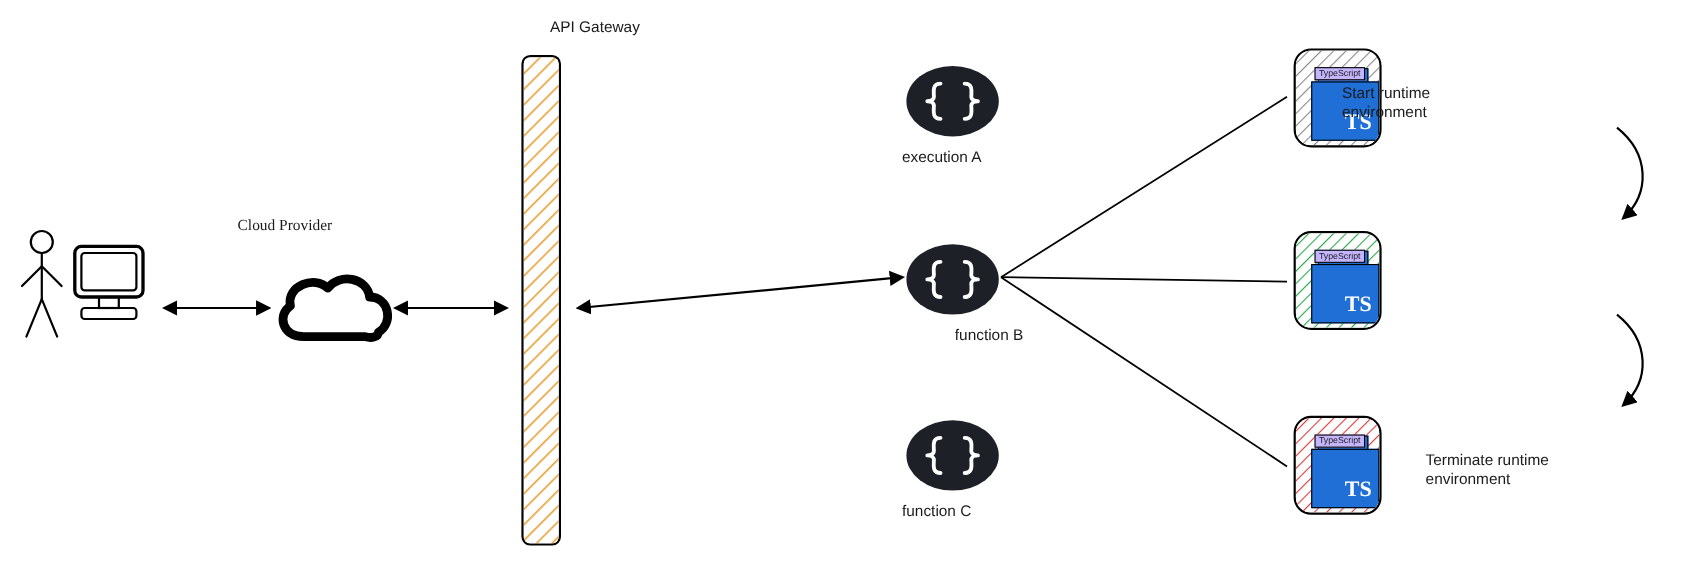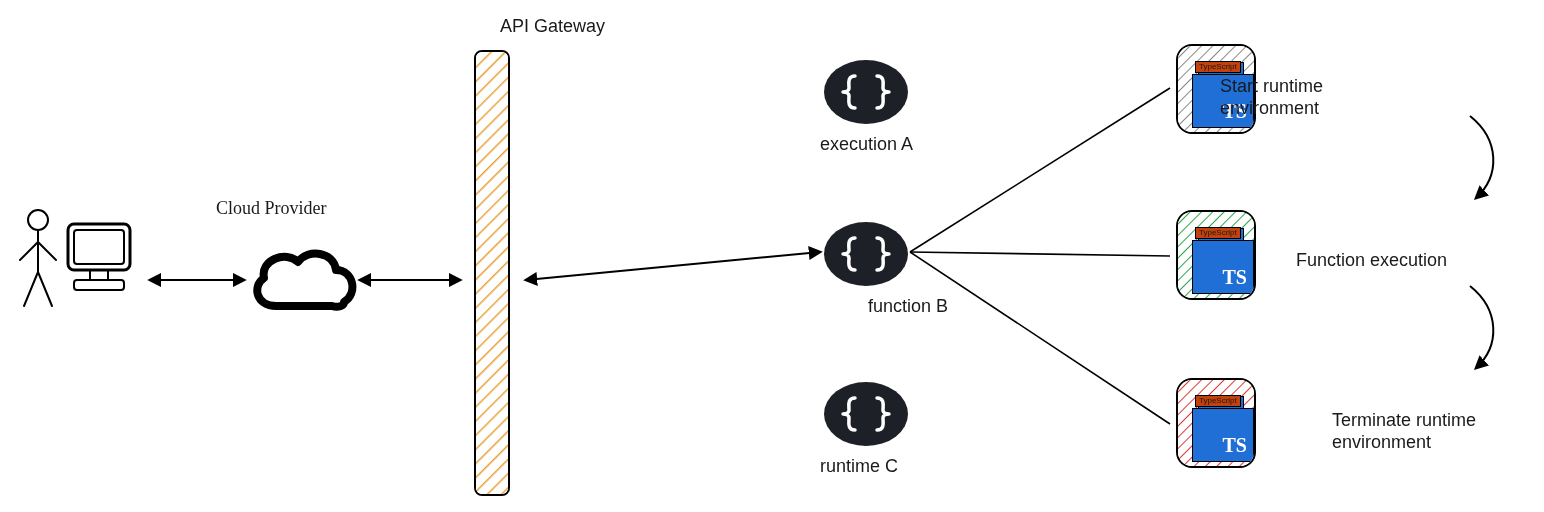--- a/index.html
+++ b/index.html
@@ -9,21 +9,21 @@
     font-family: "Comic Sans MS", "Segoe Script", "Bradley Hand", cursive, sans-serif;
     color: #1a1a1a;
   }
   .canvas {
     position: relative;
     width: 1544px;
     height: 512px;
   }
   .label {
     position: absolute;
-    font-size: 18px;
+    font-size: 14px;
     line-height: 1.2;
     white-space: pre;
   }
   svg.full {
     position: absolute;
     left: 0;
     top: 0;
   }
   .ts-card {
     position: absolute;
@@ -70,21 +70,21 @@
     font-size: 20px;
     display: flex;
     align-items: flex-end;
     justify-content: flex-end;
     padding: 0 6px 4px 0;
   }
   .ts-chip {
     position: absolute;
     left: 3px;
     top: -1px;
-    background: #c2410c;
+    background: #c4b5fd;
     border: 1.5px solid #000;
     font-family: Arial, Helvetica, sans-serif;
     font-size: 8px;
     padding: 1px 3px;
     line-height: 1;
     z-index: 3;
   }
   .func-badge {
     position: absolute;
     width: 84px;
@@ -219,21 +219,21 @@
   <div class="label" style="left:868px; top:296px;">function B</div>
 
   <div class="func-badge" style="left:824px; top:382px;">
     <svg width="24" height="36" viewBox="0 0 24 36">
         <path class="brace" d="M18 2 C10 2 12 10 12 14 C12 17 8 18 6 18 C8 18 12 19 12 22 C12 26 10 34 18 34"></path>
       </svg>
     <svg width="24" height="36" viewBox="0 0 24 36">
         <path class="brace" d="M6 2 C14 2 12 10 12 14 C12 17 16 18 18 18 C16 18 12 19 12 22 C12 26 14 34 6 34"></path>
       </svg>
   </div>
-  <div class="label" style="left:820px; top:456px;">runtime C</div>
+  <div class="label" style="left:820px; top:456px;">function C</div>
 
   <div class="ts-card" style="left:1176px; top:44px;">
     <svg class="hatch" width="100%" height="100%">
         <rect width="100%" height="100%" fill="url(#hatch-gray)"></rect>
       </svg>
     <div class="ts-inner">
       <div class="ts-back"></div>
       <div class="ts-front">TS</div>
       <div class="ts-chip">TypeScript</div>
     </div>
@@ -244,28 +244,27 @@
   <div class="ts-card" style="left:1176px; top:210px;">
     <svg class="hatch" width="100%" height="100%">
         <rect width="100%" height="100%" fill="url(#hatch-green)"></rect>
       </svg>
     <div class="ts-inner">
       <div class="ts-back"></div>
       <div class="ts-front">TS</div>
       <div class="ts-chip">TypeScript</div>
     </div>
   </div>
-  <div class="label" style="left:1296px; top:250px;">Function execution</div>
 
   <div class="ts-card" style="left:1176px; top:378px;">
     <svg class="hatch" width="100%" height="100%">
         <rect width="100%" height="100%" fill="url(#hatch-red)"></rect>
       </svg>
     <div class="ts-inner">
       <div class="ts-back"></div>
       <div class="ts-front">TS</div>
       <div class="ts-chip">TypeScript</div>
     </div>
   </div>
-  <div class="label" style="left:1296px; top:410px;margin-left:36px;">Terminate runtime
+  <div class="label" style="left:1296px; top:410px;">Terminate runtime
 environment</div>
 
 </div>
 
 </body></html>

